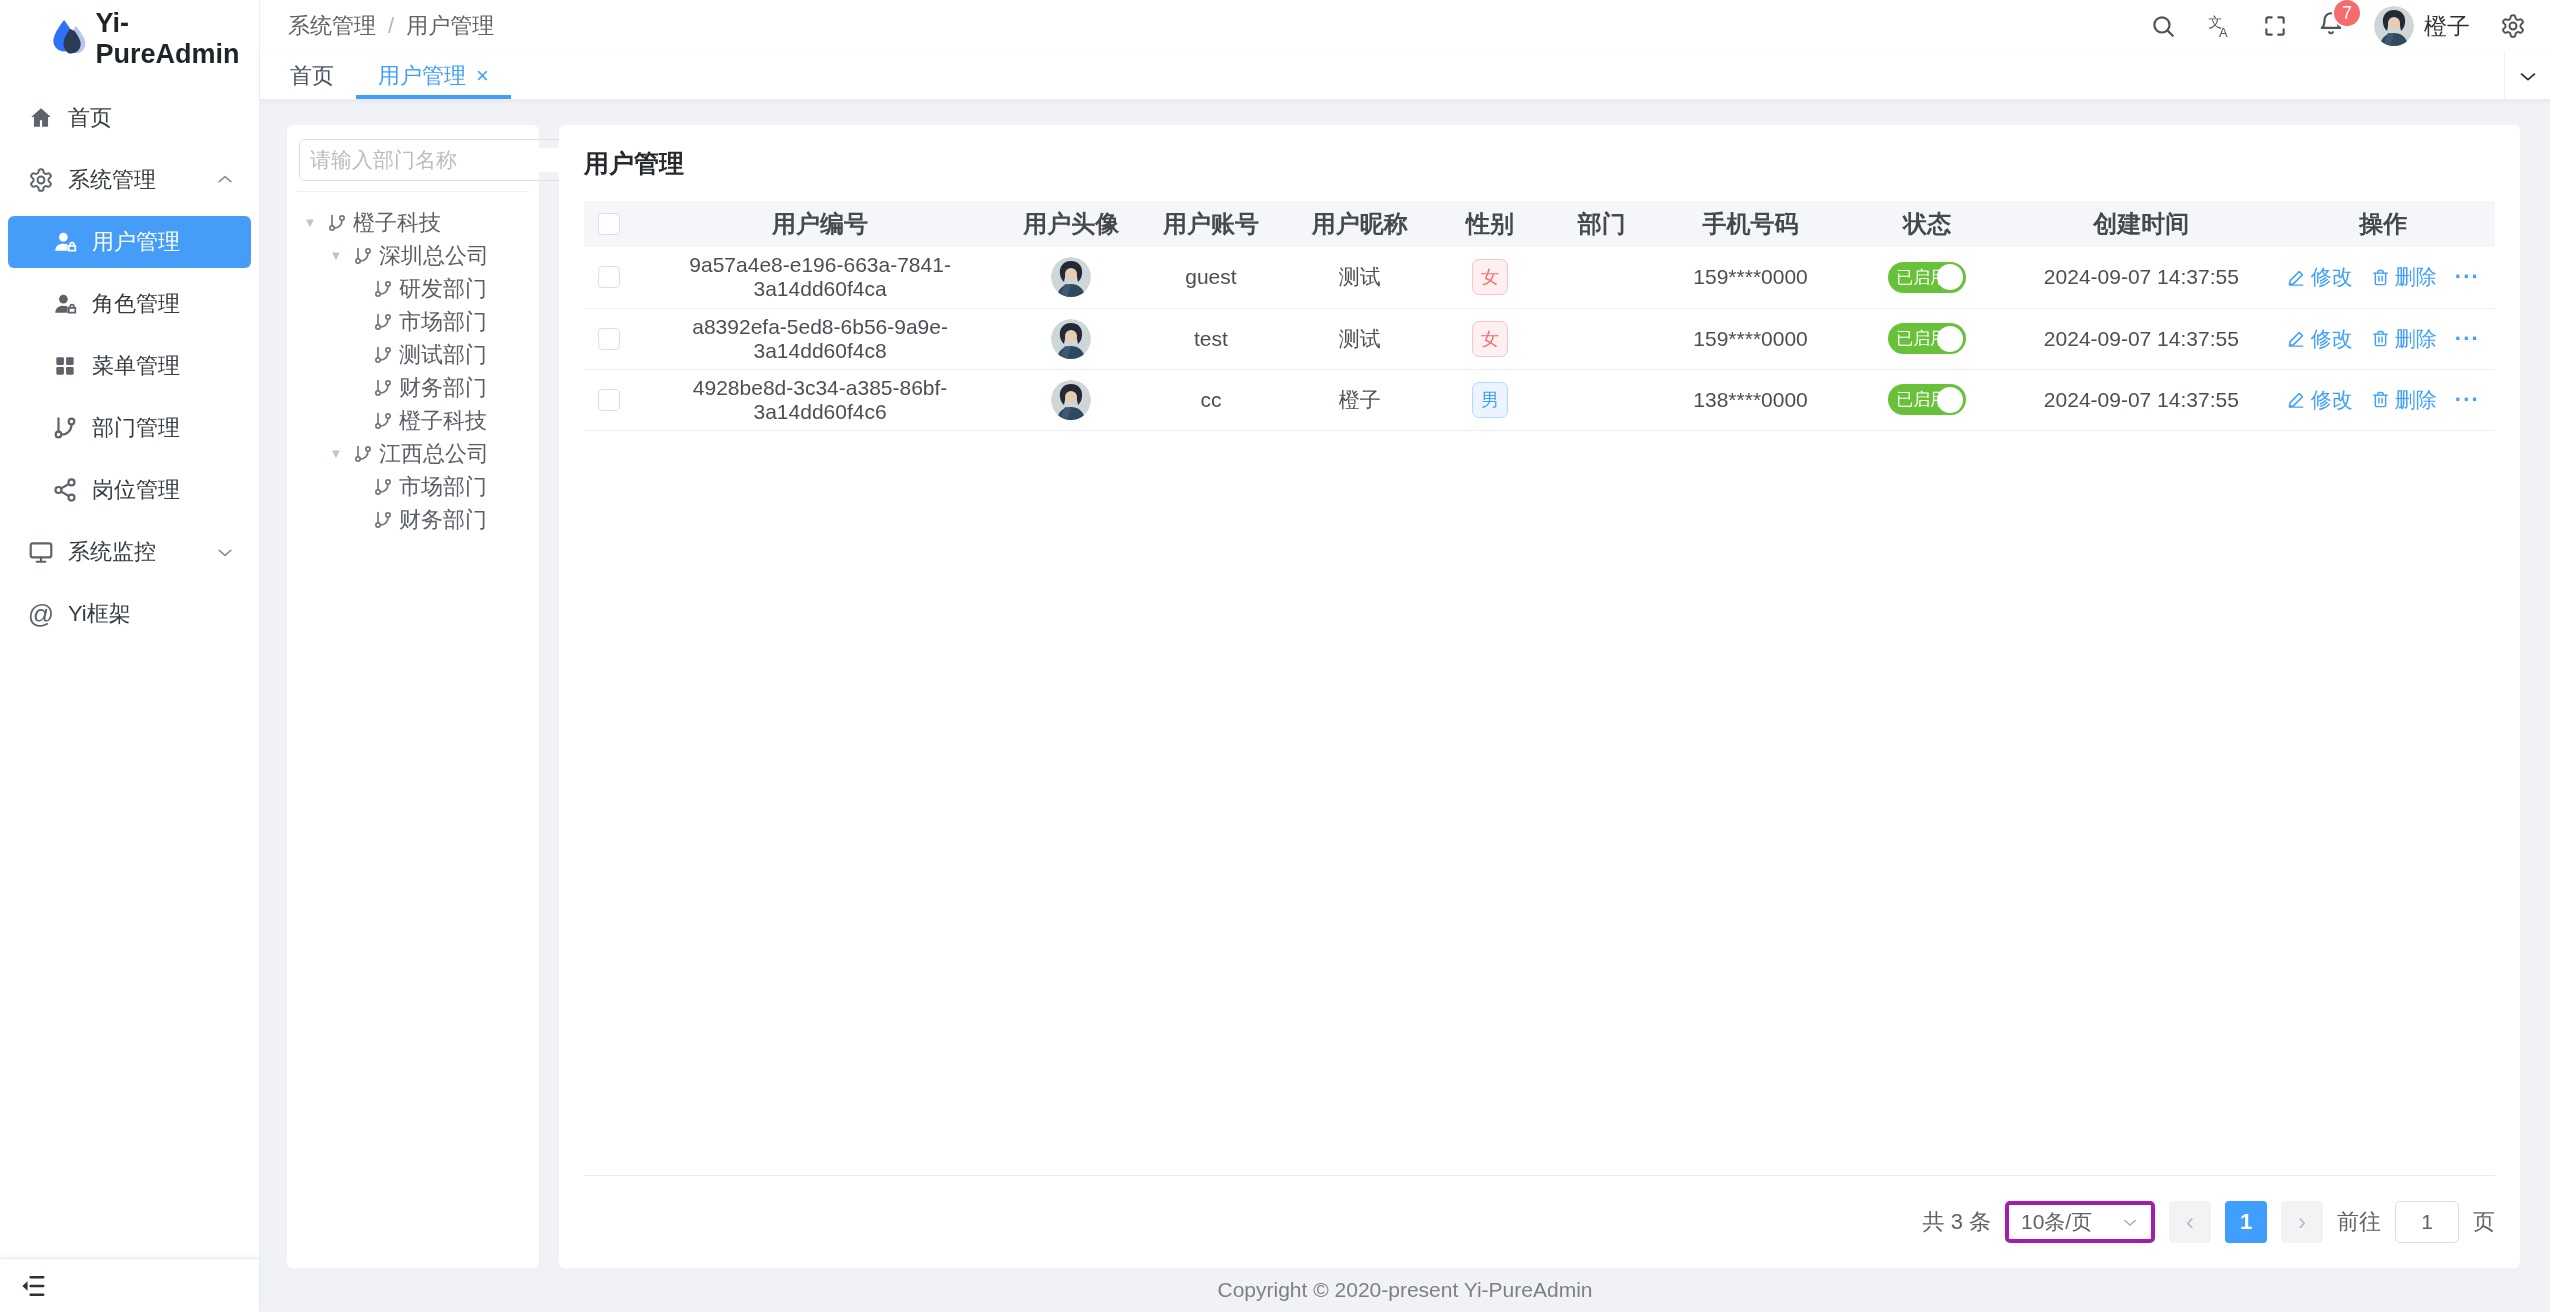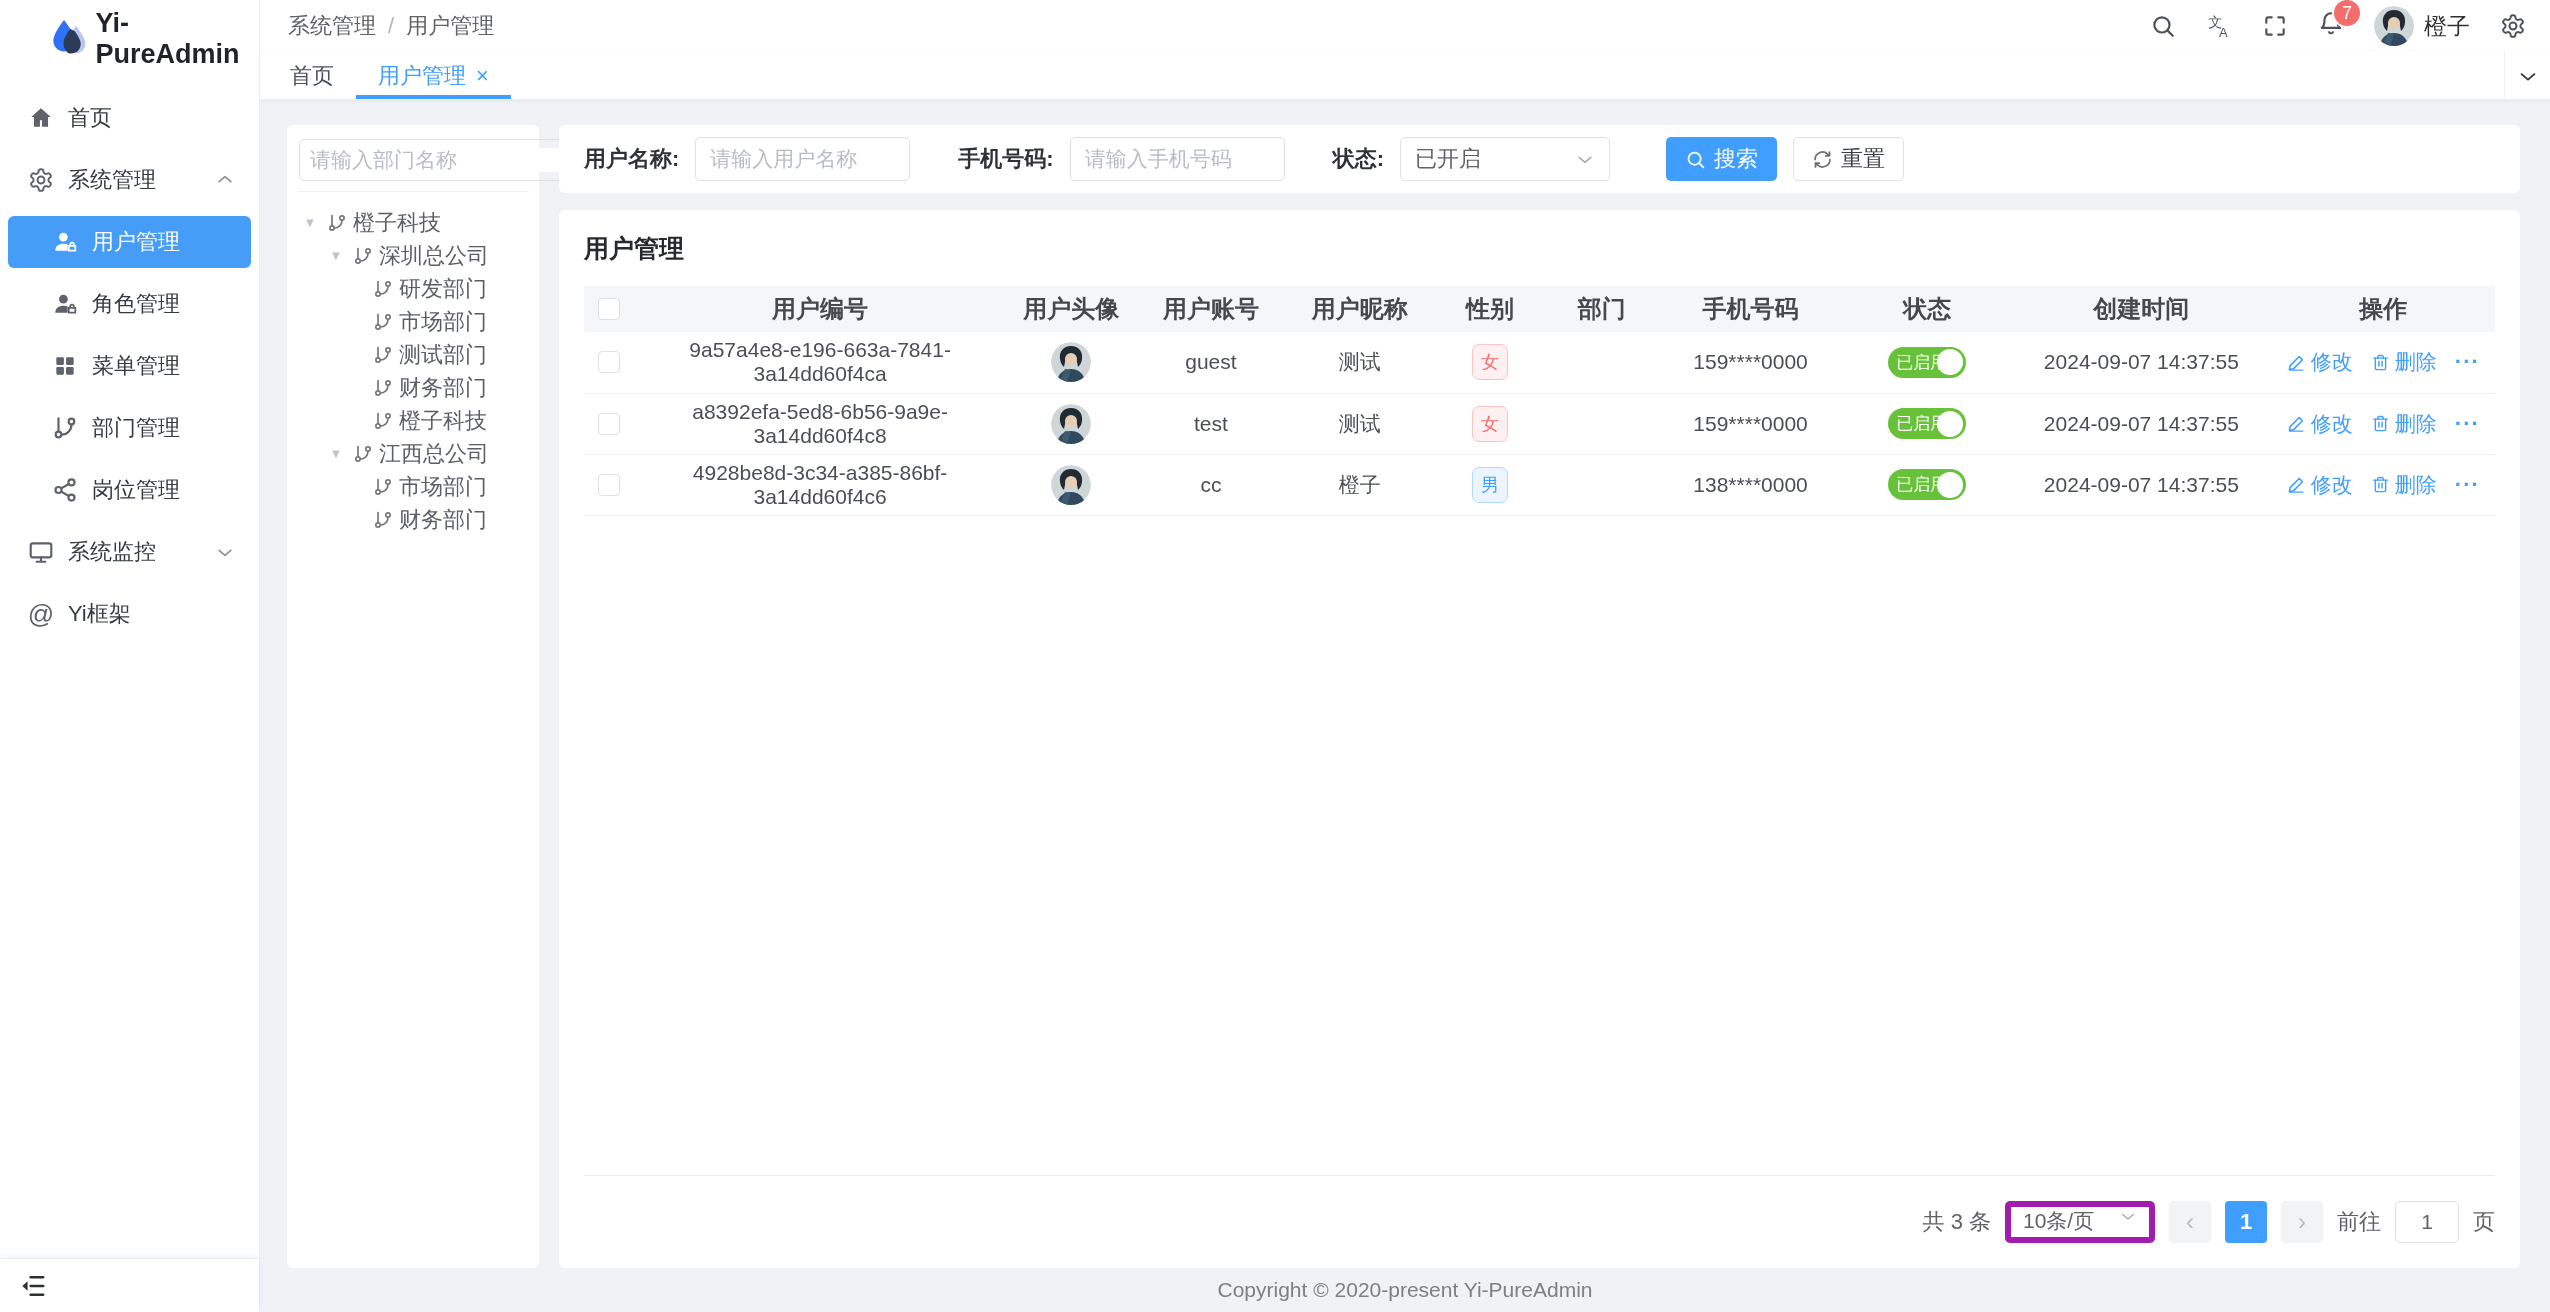--- a/index.html
+++ b/index.html
@@ -101,21 +101,21 @@
   .switch { width:78px; height:31px; border-radius:16px; background:#67c23a; display:inline-flex; align-items:center; position:relative; cursor:pointer; }
   .switch .sw-text { color:#fff; font-size:17px; padding-left:8px; }
   .switch .knob { position:absolute; right:3px; top:2.5px; width:26px; height:26px; background:#fff; border-radius:50%; }
   .op-cell { display:flex; align-items:center; justify-content:center; gap:18px; }
   .op-link { color:#409eff; display:inline-flex; align-items:center; gap:5px; cursor:pointer; font-size:21px; }
   .op-link svg { width:19px; height:19px; }
   .op-more { color:#409eff; font-weight:bold; font-size:22px; letter-spacing:1px; cursor:pointer; }
 
   .table-spacer { flex:1; border-bottom:1px solid #ececec; }
   .pagination { height:92px; display:flex; align-items:center; justify-content:flex-end; gap:14px; color:#606266; flex-shrink:0; }
-  .pg-select { width:150px; height:42px; border:6px solid #a21caf; border-radius:5px; display:flex; align-items:flex-start; padding:0 12px; color:#606266; font-size:21px; background:#fff; cursor:pointer; }
+  .pg-select { width:150px; height:42px; border:4px solid #a21caf; border-radius:5px; display:flex; align-items:center; padding:0 12px; color:#606266; font-size:21px; background:#fff; cursor:pointer; }
   .pg-select svg { margin-left:auto; width:18px; height:18px; color:#a8abb2; }
   .pg-btn { width:42px; height:42px; border-radius:4px; background:#f2f3f5; color:#b9bcc2; display:flex; align-items:center; justify-content:center; font-size:24px; cursor:pointer; }
   .pg-cur { width:42px; height:42px; border-radius:4px; background:#409eff; color:#fff; display:flex; align-items:center; justify-content:center; font-weight:bold; cursor:pointer; }
   .pg-goto-input { width:64px; height:42px; border:1px solid #dcdfe6; border-radius:5px; text-align:center; font-size:21px; color:#606266; outline:none; font-family:inherit; }
 
   .page-footer { height:44px; display:flex; align-items:center; justify-content:center; color:#7d8085; font-size:21px; flex-shrink:0; }
 </style>
 </head>
 <body>
 
@@ -420,45 +420,20 @@
             <svg class="t-icon" viewBox="0 0 24 24">
                 <use href="#i-branch"></use>
               </svg>
             <span>财务部门</span>
           </div>
         </div>
       </div>
 
       <div class="right-col">
 
-        <div class="card filter-card">
-          <span class="f-label">用户名称:</span>
-          <input class="f-input" placeholder="请输入用户名称" style="">
-          <span class="f-label gap-lg">手机号码:</span>
-          <input class="f-input" placeholder="请输入手机号码" style="">
-          <span class="f-label gap-lg">状态:</span>
-          <div class="f-select">
-            <span>已开启</span>
-            <svg viewBox="0 0 24 24">
-                <use href="#i-chev-down"></use>
-              </svg>
-          </div>
-          <div class="btn btn-primary">
-            <svg viewBox="0 0 24 24">
-                <use href="#i-search"></use>
-              </svg>
-            <span>搜索</span>
-          </div>
-          <div class="btn btn-plain">
-            <svg viewBox="0 0 24 24">
-                <use href="#i-refresh"></use>
-              </svg>
-            <span>重置</span>
-          </div>
-        </div>
 
         <div class="card table-card">
           <div class="card-head">
             <span class="card-title">用户管理</span>
           </div>
 
           <table>
             <colgroup>
               <col style="width:50px">
                 <col style="width:20%">

